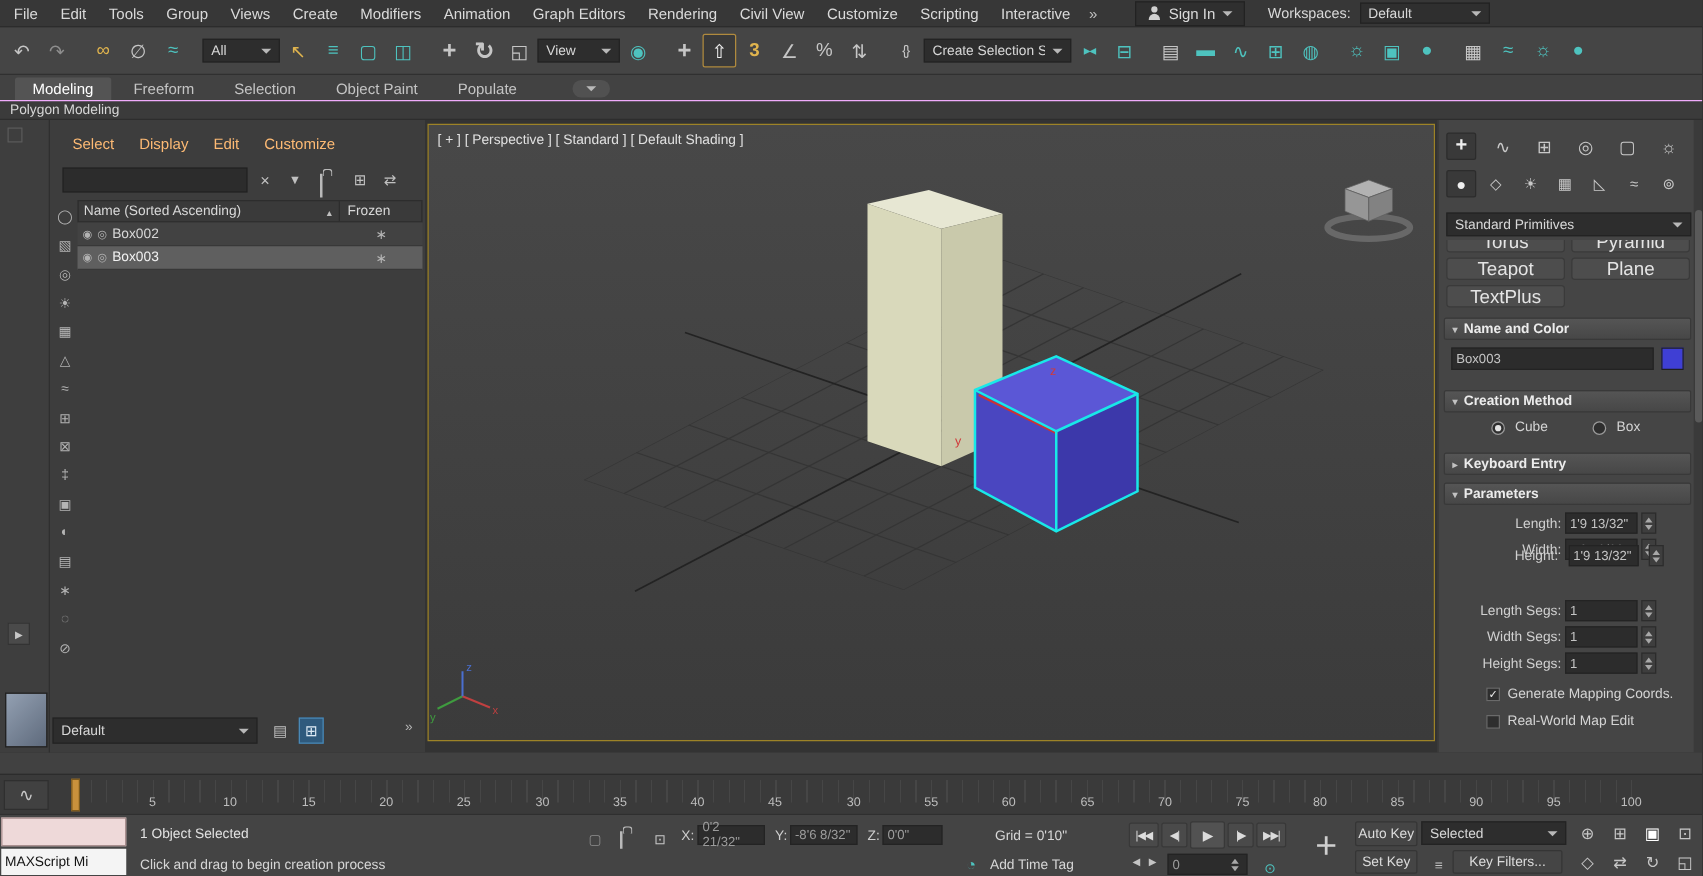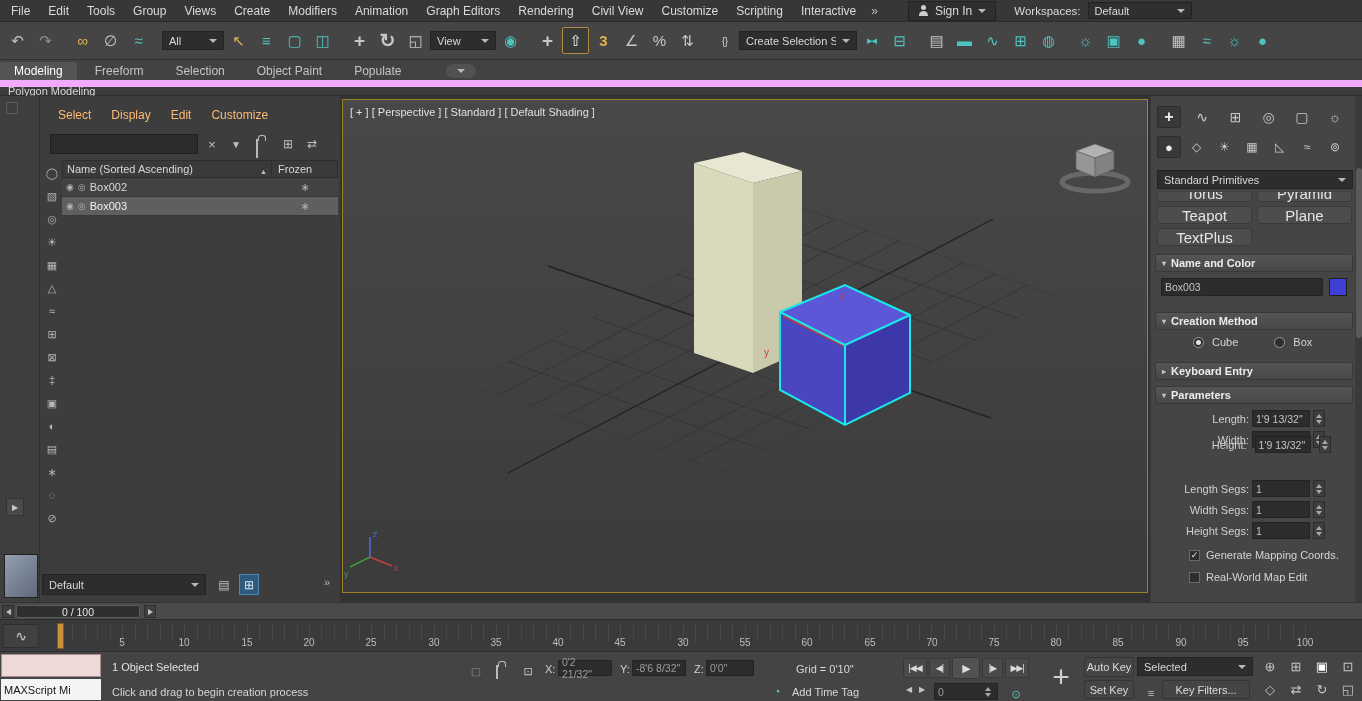--- a/index.html
+++ b/index.html
@@ -22,25 +22,25 @@
   
   #toolbar{left:0;top:22px;width:1362px;height:38px;background:#454545;border-bottom:1px solid #303030;display:flex;align-items:center;padding:0 4px;gap:1px}
   .ticon{min-width:27px;height:27px;display:flex;align-items:center;justify-content:center;font-size:15px;color:#c6c6c6;border-radius:2px;text-align:center}
   .ticon.big{font-size:19px;font-weight:bold}
   .ticon.sm{font-size:11px;letter-spacing:-1px}
   .teal{color:var(--teal,#4ec3bf)} .yellow{color:var(--yellow,#e0b44e)} .whiteic{color:#f0f0f0}
   .pressed{border:1px solid #b08a3e;background:#3a3a3a}
   .combo{background:#2d2d2d;border:1px solid #232323;height:19px;display:flex;align-items:center;padding:0 6px;font-size:11px;color:#d8d8d8;gap:6px}
   .sep{width:8px;height:27px}
   
-  #ribbontabs{left:0;top:60px;width:1362px;height:20px;background:#424242;display:flex;align-items:flex-end;gap:4px;font-size:12px}
+  #ribbontabs{left:0;top:60px;width:1362px;height:20px;background:#424242;display:flex;align-items:flex-end;padding-left:12px;gap:4px;font-size:12px}
   .rtab{padding:2px 14px;color:#c4c4c4}
   .rtab.active{background:#545454;color:#fff;border-radius:2px 2px 0 0}
   .rpill{margin-left:26px;margin-bottom:2px;width:30px;height:14px;background:#515151;border-radius:7px;display:flex;align-items:center;justify-content:center;gap:2px}
-  #ribbonbar{left:0;top:80px;width:1362px;height:16px;background:#3b3b3b;border-top:7px solid #f0abfc;border-bottom:1px solid #2d2d2d;display:flex;align-items:center;padding-left:8px;font-size:11px;color:#d6d6d6}
+  #ribbonbar{left:0;top:80px;width:1362px;height:16px;background:#3b3b3b;border-top:1px solid #f0abfc;border-bottom:1px solid #2d2d2d;display:flex;align-items:center;padding-left:8px;font-size:11px;color:#d6d6d6}
   
   #main{left:0;top:96px;width:1362px;height:506px;background:#333}
   #leftstrip{left:0;top:0;width:40px;height:506px;background:#3e3e3e;border-right:1px solid #2f2f2f}
   #explorer{left:40px;top:0;width:300px;height:506px;background:#3d3d3d}
   #vpwrap{left:342px;top:3px;width:806px;height:494px;border:1px solid var(--vp-border,#9d8327);background:linear-gradient(#484848,#3b3b3b)}
   #cmdpanel{left:1150px;top:0;width:212px;height:506px;background:#454545;border-left:1px solid #383838}
   
   .xmenu-item{padding:0 10px;font-size:12px;color:#fdba74}
   .search{background:#2c2c2c;border:1px solid #222;color:#ddd;font-size:11px;padding:0 4px;outline:none}
   .xic{width:20px;height:20px;display:flex;align-items:center;justify-content:center;font-size:12px;color:#c0c0c0}
@@ -486,31 +486,20 @@
         <span class="cbox"></span>
         <span>Real-World Map Edit</span>
       </div>
 
       <div class="abs" style="left:204px;top:0;width:8px;height:506px;background:#3a3a3a">
         <div class="abs" style="left:1px;top:72px;width:6px;height:170px;background:#5a5a5a;border-radius:3px"></div>
       </div>
     </div>
   </div>
 
-  <div id="timeslider" class="abs">
-    <span class="tsbtn abs" style="left:2px;top:2px">
-        <span class="tri-l"></span>
-      </span>
-    <div id="tshandle" class="abs" style="left:16px;top:2px;width:124px;height:13px">
-      <span>0 / 100</span>
-    </div>
-    <span class="tsbtn abs" style="left:144px;top:2px">
-        <span class="tri-r"></span>
-      </span>
-  </div>
 
   <div id="trackbar" class="abs">
     <div class="ticks abs" style="left:60px;top:4px;width:1252px;height:18px"></div>
     <div class="abs" style="left:3px;top:4px;width:36px;height:24px;background:#414141;border:1px solid #2f2f2f;display:flex;align-items:center;justify-content:center;font-size:14px;color:#c8c8c8">∿</div>
     <div class="abs" style="left:57px;top:3px;width:7px;height:26px;background:var(--marker,#c9913c);border:1px solid #7d5a1e"></div>
     <span class="tlabel" style="left:110px;top:17px">5</span>
     <span class="tlabel" style="left:172px;top:17px">10</span>
     <span class="tlabel" style="left:235px;top:17px">15</span>
     <span class="tlabel" style="left:297px;top:17px">20</span>
     <span class="tlabel" style="left:359px;top:17px">25</span>

